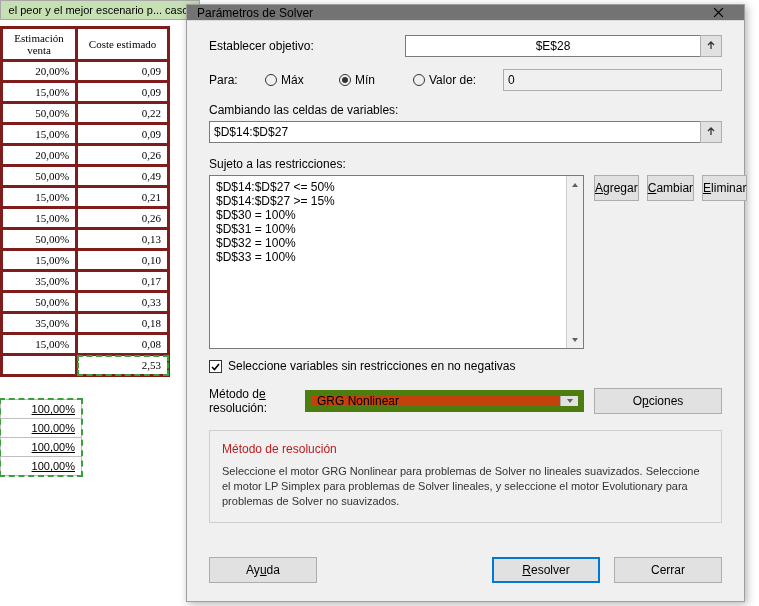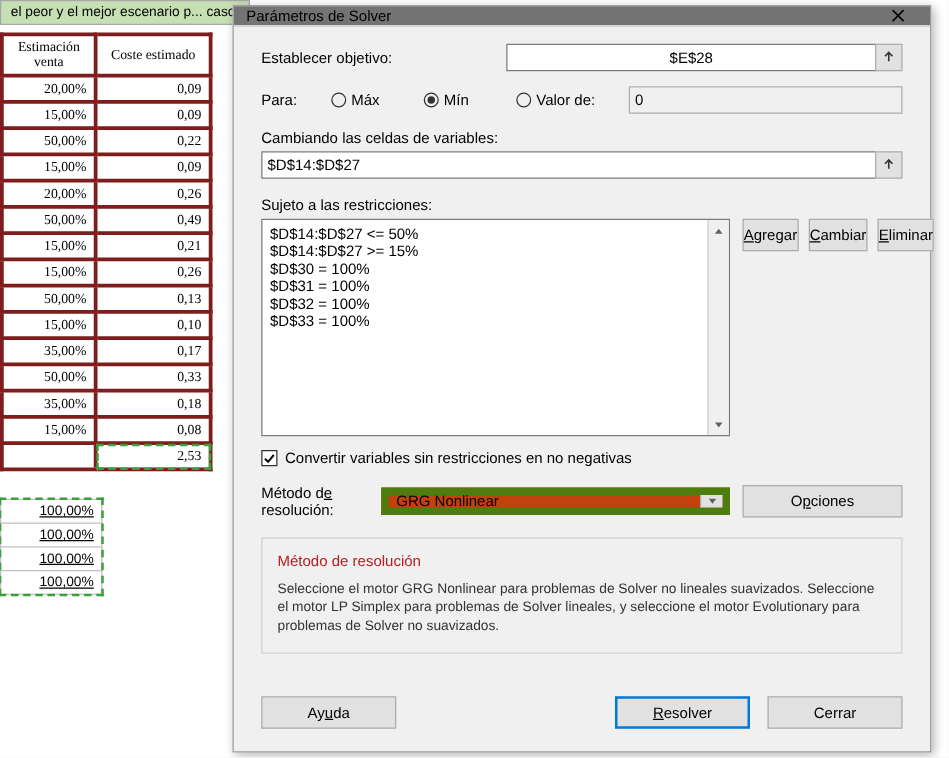--- a/index.html
+++ b/index.html
@@ -439,21 +439,21 @@
           </div>
       </div>
     </div>
 
     <div style="display:flex;align-items:center;margin-bottom:6px">
       <span class="check checked">
         <svg viewBox="0 0 11 11">
             <path d="M2 6 L4.5 8.5 L9 3" stroke="#000" stroke-width="1.6" fill="none"></path>
           </svg>
       </span>
-      <span>Convertir variables sin restricciones en no negativas</span>
+      <span>Seleccione variables sin restricciones en no negativas</span>
     </div>
 
     <div class="method-row">
       <div style="width:86px;line-height:1.2">
         <div>Método d<span class="u">e</span></div>
         <div>resolución:</div>
       </div>
       <div class="select">
         <span>GRG Nonlinear</span>
         <div class="dd">

